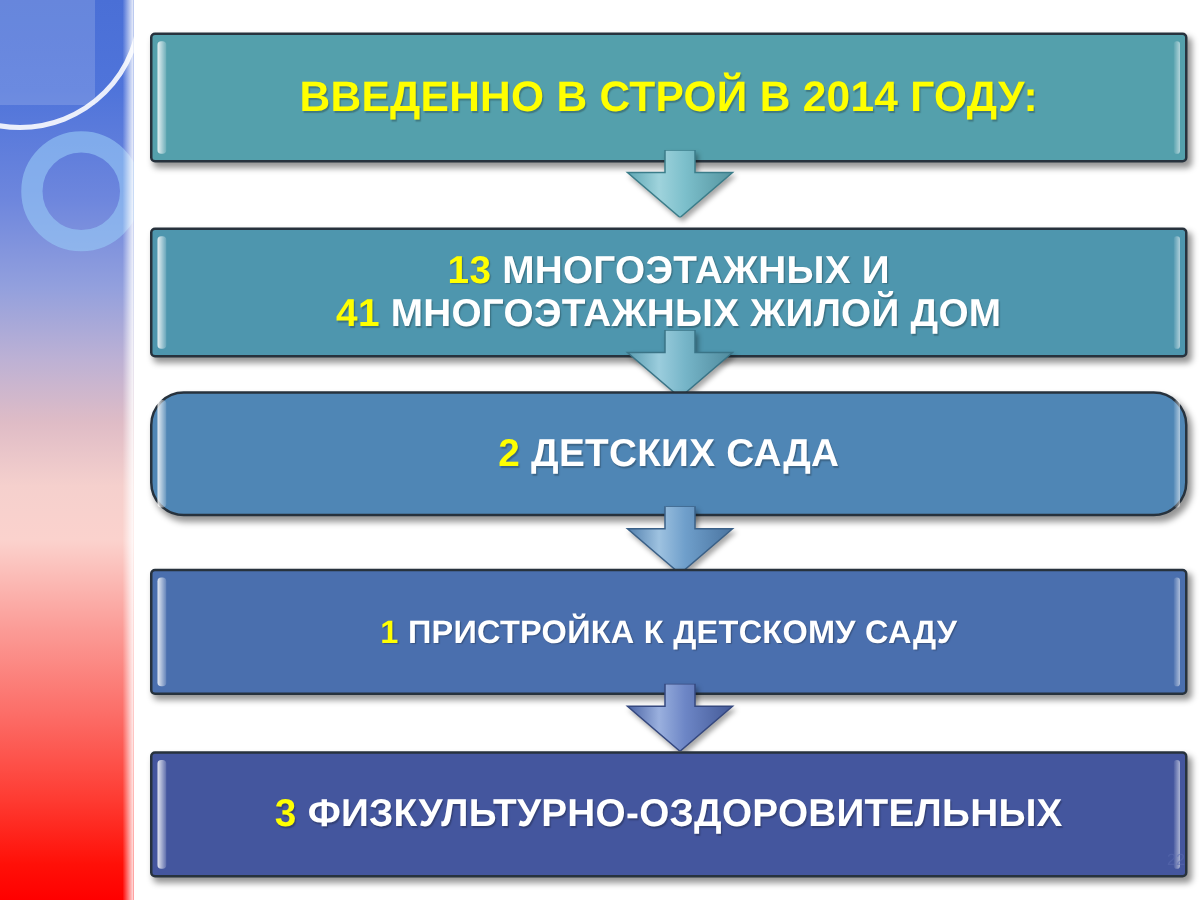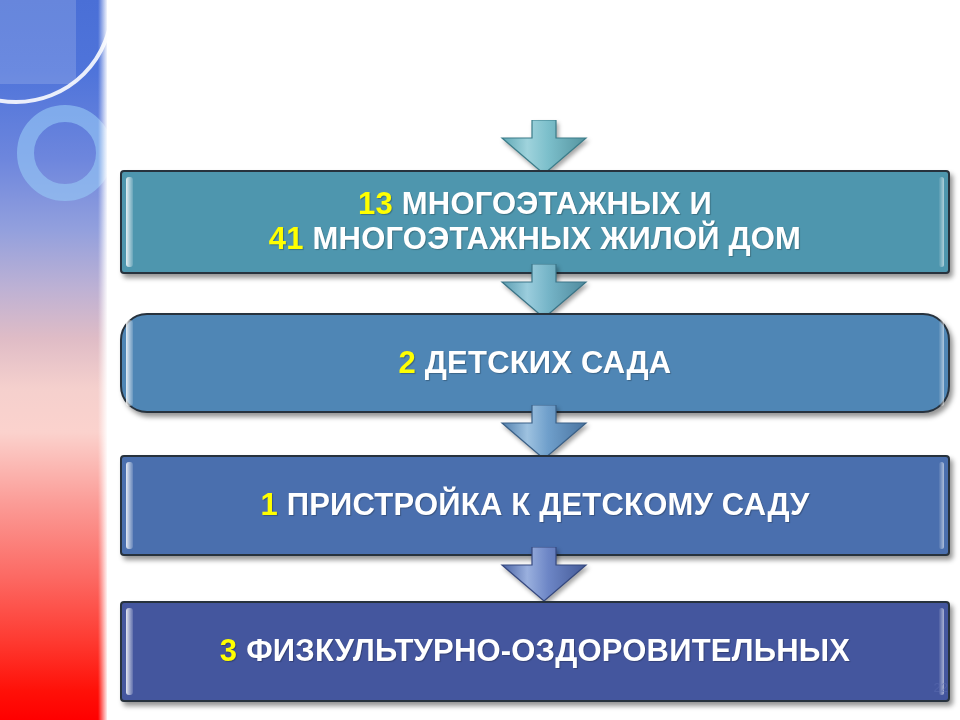--- a/index.html
+++ b/index.html
@@ -141,28 +141,28 @@
     text-shadow: 1px 1px 1px rgba(0,0,0,0.25);
   }
   .num {
     color: #ffff00;
   }
 
   
   #box-1 { top: 26px;  height: 104px; background: #54a0ac; }
   #box-1 .box-text { color: #ffff00; font-size: 34px; }
 
-  #box-2 { top: 170px; height: 104px; background: #4e96ae; }
+  #box-2 { top: 182px; height: 104px; background: #4e96ae; }
   #box-2 .box-text { font-size: 31px; }
 
   #box-3 { top: 313px; height: 100px; background: #4f86b5; border-radius: 27px; }
   #box-3 .box-text { font-size: 31px; }
 
   #box-4 { top: 455px; height: 101px; background: #4a6fae; }
-  #box-4 .box-text { font-size: 31px; }
+  #box-4 .box-text { font-size: 26px; }
 
   #box-5 { top: 601px; height: 101px; background: #44569e; align-items: center; }
   #box-5 .box-text { font-size: 31px; }
 
   
   .flow-arrow {
     position: absolute;
     left: 376px;
     width: 96px;
     height: 54px;
@@ -191,20 +191,25 @@
 
   <div id="side-panel">
     <div id="side-panel-sheen"></div>
     <div class="deco-ring-thin"></div>
     <div class="deco-ring-thick"></div>
     <div id="panel-edge-fade"></div>
   </div>
 
   <div id="flow">
 
+    <div class="flow-box" id="box-1">
+      <div class="box-text">
+        <span>ВВЕДЕННО В СТРОЙ В 2014 ГОДУ:</span>
+      </div>
+    </div>
 
     <svg class="flow-arrow" id="arrow-1" viewBox="0 0 96 54" preserveAspectRatio="none">
       <defs>
         <linearGradient id="ag1" x1="0" y1="0" x2="1" y2="0">
           <stop offset="0%" stop-color="#5fa7b4"></stop>
           <stop offset="30%" stop-color="#9fd3dc"></stop>
           <stop offset="55%" stop-color="#7cbfcb"></stop>
           <stop offset="100%" stop-color="#55949f"></stop>
         </linearGradient>
       </defs>

